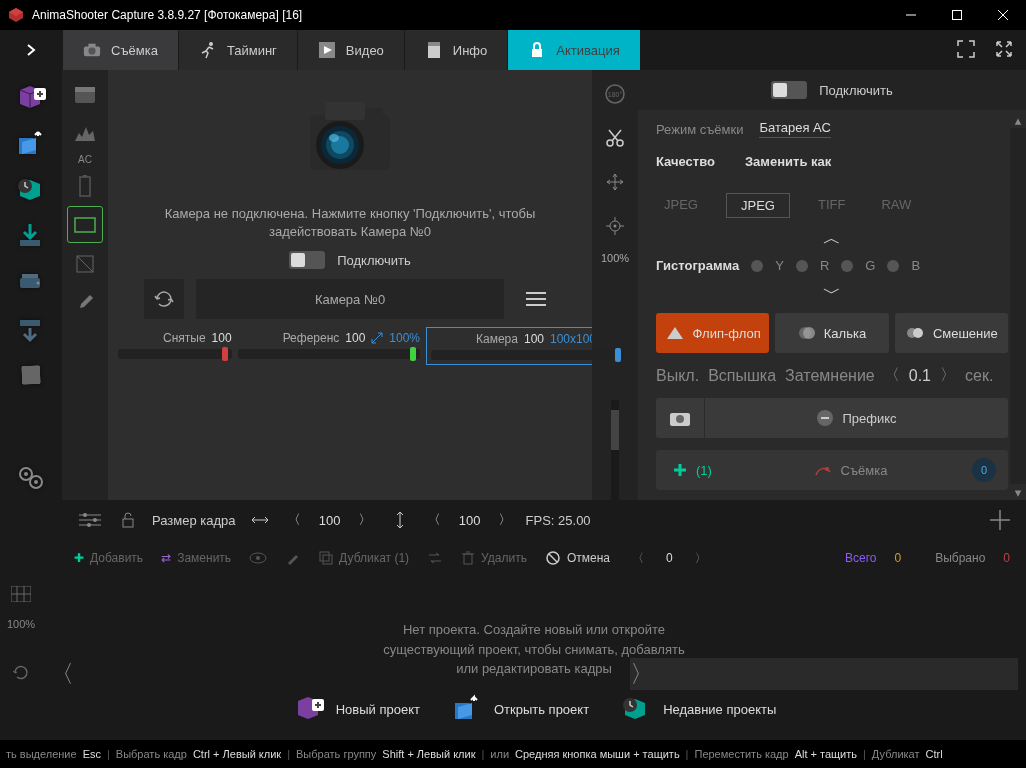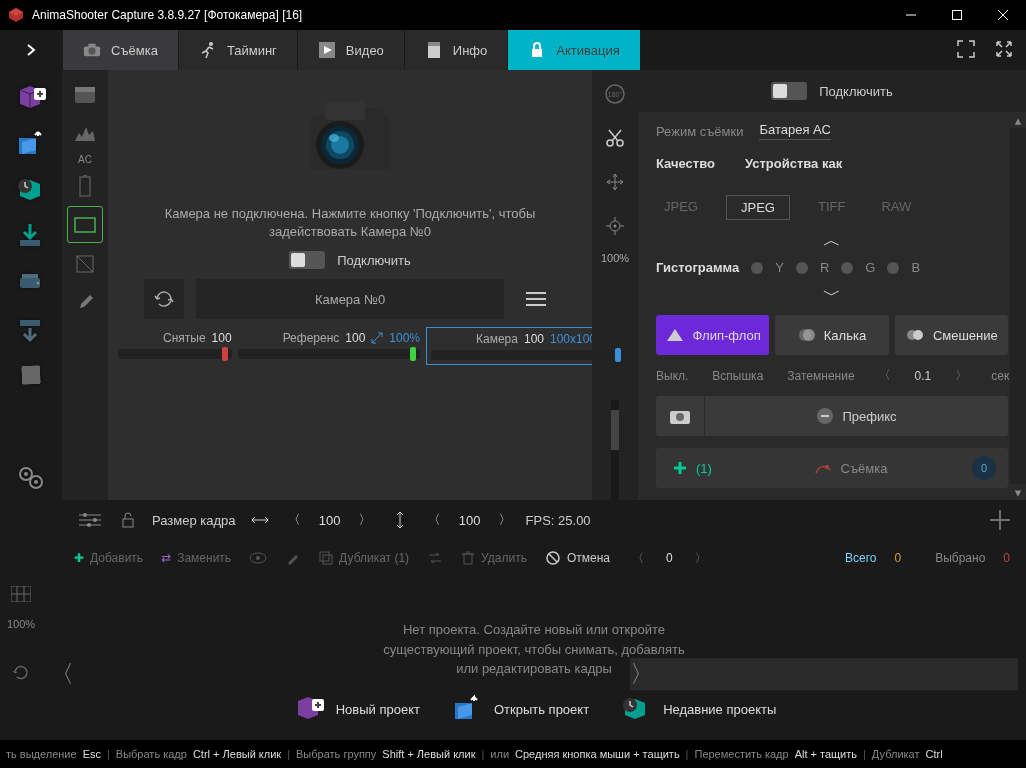--- a/index.html
+++ b/index.html
@@ -64,22 +64,22 @@
 .quality-row { display: flex; align-items: baseline; gap: 30px; margin-top: 4px; }
 .quality-lbl { color: #ddd; font-weight: bold; }
 .fmt-row { display: flex; gap: 20px; color: #666; margin-top: 12px; }
 .fmt-row .sel { color: #ddd; border: 1px solid #555; padding: 4px 14px; }
 .fmt-row span:not(.sel) { padding: 4px 8px; }
 .chev-row { text-align: center; color: #ccc; font-size: 18px; margin: -4px 0; }
 .histo-row { display: flex; align-items: center; gap: 12px; color: #888; }
 .dot8 { width: 12px; height: 12px; border-radius: 50%; background: #555; }
 .flipsub { display: flex; gap: 6px; }
 .flip-btn { flex: 1; height: 40px; background: #3a3a3a; display: flex; align-items: center; justify-content: center; gap: 8px; color: #ddd; border-radius: 3px; }
-.flip-btn.sel { background: #6d28d9; }
-.dim-row { display: flex; align-items: center; gap: 24px; color: #888; font-size: 12px; }
+.flip-btn.sel { background: #c2410c; }
+.dim-row { display: flex; align-items: center; gap: 9px; color: #888; font-size: 16px; }
 .dim-row .num { color: #ccc; }
 .capture-row { display: flex; gap: 8px; }
 .cap-left { flex: 1; height: 40px; background: #3a3a3a; display: flex; align-items: center; border-radius: 3px; }
 .cap-seg { flex: 1; display: flex; align-items: center; justify-content: center; gap: 8px; color: #ccc; border-left: 1px solid #2a2a2a; height: 100%; }
 .cap-seg:first-child { border-left: none; }
 .plus-row { display: flex; align-items: center; height: 40px; background: #353535; border-radius: 3px; }
 .plus-seg { display: flex; align-items: center; gap: 8px; padding: 0 16px; color: #00cc99; }
 .shoot-seg { flex: 1; display: flex; align-items: center; justify-content: center; gap: 8px; color: #888; }
 .count-badge { width: 24px; height: 24px; border-radius: 12px; background: #1a3244; color: #4fa8d8; display: flex; align-items: center; justify-content: center; margin-right: 12px; font-size: 11px; }
 .vscroll { position: absolute; right: 0; top: 42px; bottom: 0; width: 16px; background: #232323; }
@@ -410,21 +410,21 @@
       <div class="toggle"></div>
       <span>Подключить</span>
     </div>
     <div class="right-inner">
       <div class="row">
           <span class="lbl-gray">Режим съёмки</span>
           <span class="val-white">Батарея АС</span>
         </div>
       <div class="quality-row">
           <span class="quality-lbl">Качество</span>
-          <span class="quality-lbl">Устройства как</span>
+          <span class="quality-lbl">Заменить как</span>
         </div>
       <div class="fmt-row">
         <span>JPEG</span>
         <span class="sel">JPEG</span>
         <span>TIFF</span>
         <span>RAW</span>
       </div>
       <div class="chev-row">︿</div>
       <div class="histo-row">
         <span style="color:#ddd;font-weight:bold">Гистограмма</span>
@@ -596,21 +596,21 @@
       <svg width="16" height="16">
         <circle cx="8" cy="8" r="6" fill="none" stroke="#ccc" stroke-width="1.5"></circle>
         <path d="M4 4l8 8" stroke="#ccc" stroke-width="1.5"></path>
       </svg>
       <span>Отмена</span>
     </div>
   <span class="fs-chev" style="color:#888">〈</span>
   <span style="color:#ddd">0</span>
   <span class="fs-chev" style="color:#888">〉</span>
   <div class="act-sep"></div>
-  <span style="color:#7dd3fc">Всего</span> 
+  <span style="color:#8b5cf6">Всего</span> 
     <span style="color:#d0a020">0</span>
   <span style="color:#888;margin-left:16px">Выбрано</span> 
     <span style="color:#c04040">0</span>
 </div>
 
 <div class="timeline">
   <div class="tl-side">
     <div><svg width="20" height="16">
           <rect x="0" y="0" width="20" height="16" fill="none" stroke="#666"></rect>
           <path d="M0 8h20M6 0v16M13 0v16" stroke="#666"></path>

